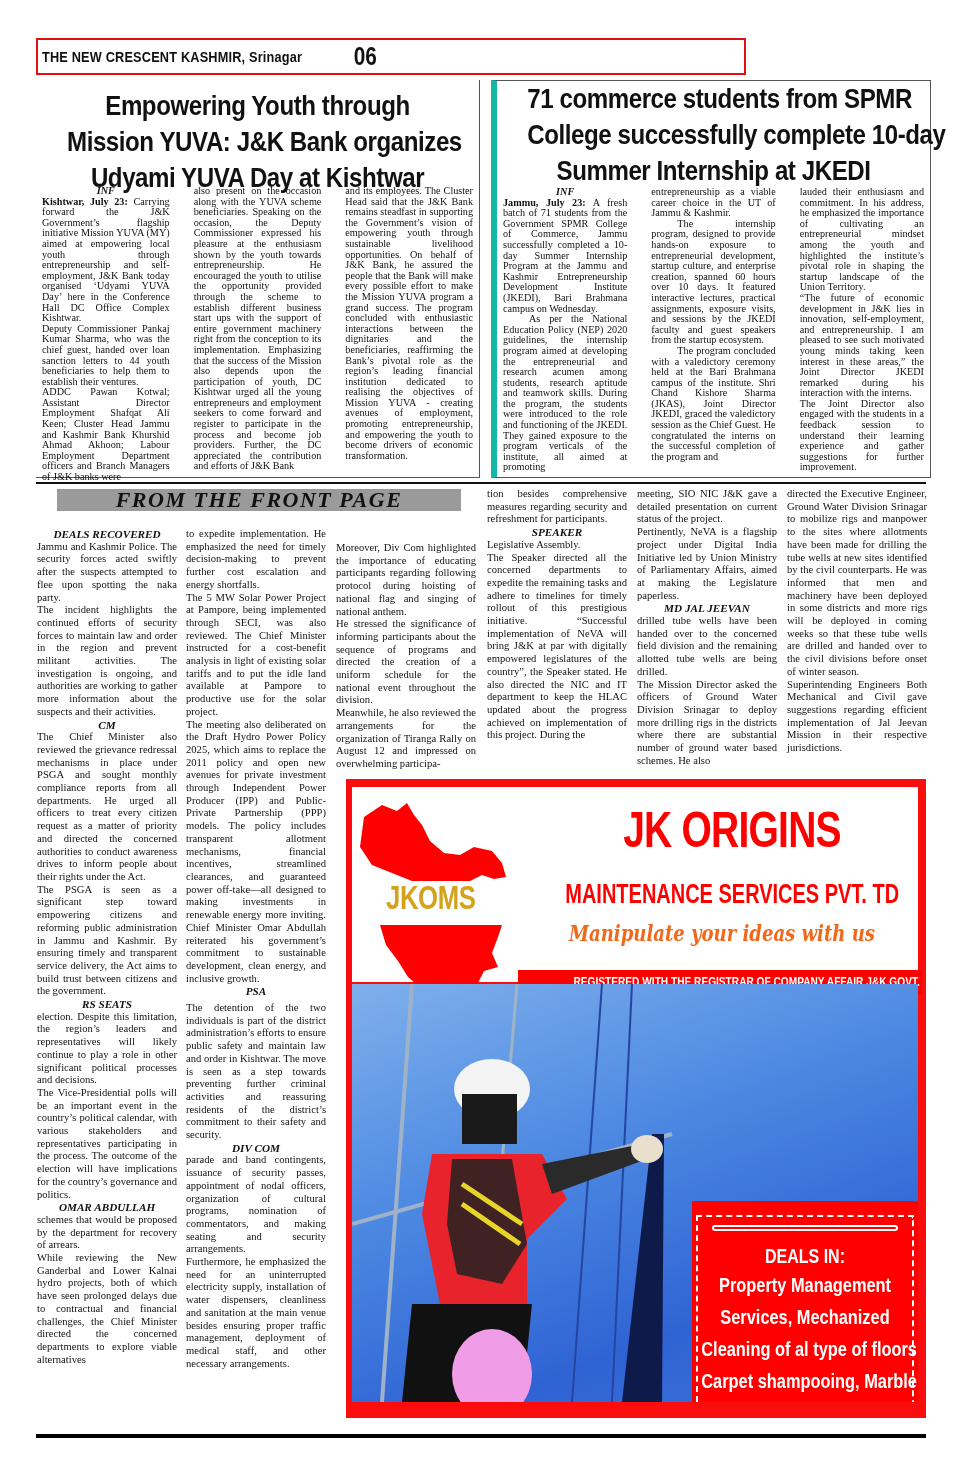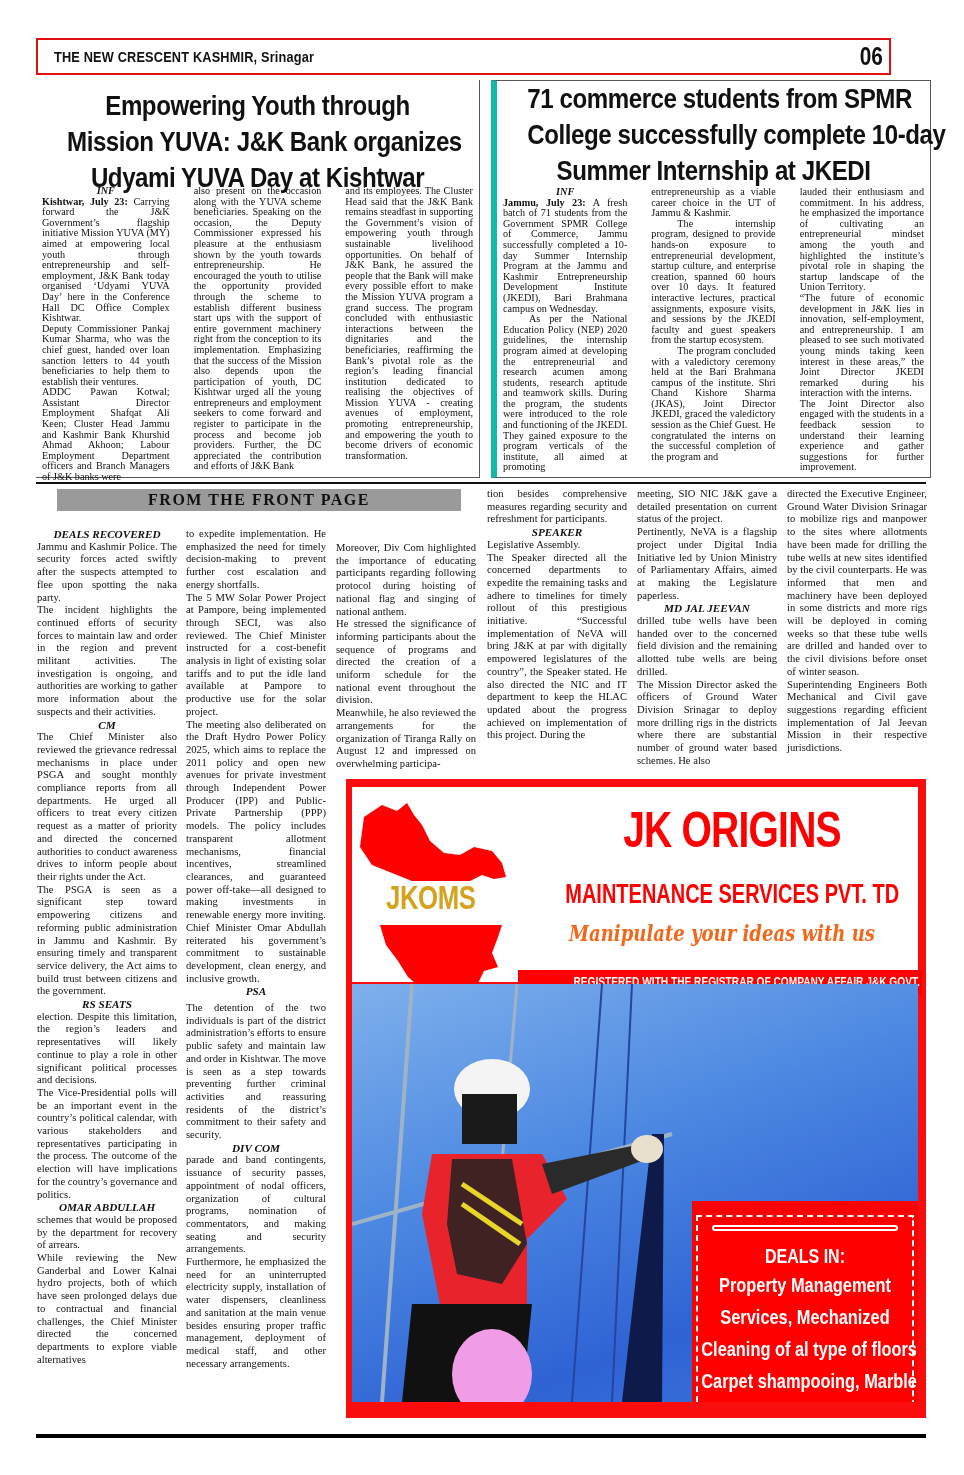--- a/index.html
+++ b/index.html
@@ -1,35 +1,35 @@
 <!DOCTYPE html>
 <html><head>
 <meta charset="utf-8">
 <style>
   *{box-sizing:border-box;margin:0;padding:0}
   html,body{width:964px;height:1475px;background:#fff;overflow:hidden}
   body{position:relative;font-family:"Liberation Serif","DejaVu Serif",serif;color:#111}
-  .masthead{position:absolute;left:36px;top:38px;width:855px;height:37px;border:2px solid #e01010;display:flex;align-items:center;justify-content:space-between;padding:0 6px 0 16px}
+  .masthead{position:absolute;left:36px;top:38px;width:710px;height:37px;border:2px solid #e01010;display:flex;align-items:center;padding:0 6px 0 4px}
   .masthead .paper{font-family:"Liberation Sans","DejaVu Sans",sans-serif;font-weight:bold;font-size:15px;letter-spacing:0.2px;transform:scaleX(0.85);transform-origin:left center}
   .masthead .pageno{font-family:"Liberation Sans","DejaVu Sans",sans-serif;font-weight:bold;font-size:26px;transform:scaleX(0.8);transform-origin:right center}
   .story{position:absolute;top:80px;height:398px;border:1px solid #555;border-top:none;border-left:none}
   .story.left{left:36px;width:444px}
   .story.right{left:491px;width:440px;border-left:6px solid #14b8a6;border-top:1px solid #555}
   .headline{font-family:"Liberation Sans","DejaVu Sans",sans-serif;font-weight:bold;text-align:center;font-size:28px;line-height:36px;letter-spacing:-0.5px;transform:scaleX(0.86);transform-origin:center top;white-space:nowrap}
   .story.left .headline{margin-top:0}
   .cols{position:absolute;top:106px;left:6px;right:6px;display:flex;gap:24px}
   .col{flex:1;font-size:10.2px;line-height:10.6px;text-align:justify}
   .col p{margin:0}
   .col .indent{text-indent:26px}
   .byline{font-style:italic;font-weight:bold;text-align:center}
   .dateline{font-weight:bold}
   .sub{font-style:italic;font-weight:bold;text-align:center;font-size:11px}
   .rule-top{position:absolute;left:36px;top:482px;width:890px;height:2px;background:#111}
   .banner{position:absolute;left:57px;top:489px;width:404px;height:22px;background:#9a9a9a;display:flex;align-items:center;justify-content:center}
-  .banner span{font-family:"Liberation Serif","DejaVu Serif",serif;font-weight:bold;font-size:16px;letter-spacing:1.5px;color:#111}
+  .banner span{font-family:"Liberation Serif","DejaVu Serif",serif;font-weight:bold;font-style:italic;font-size:22px;letter-spacing:1.5px;color:#111}
   .fp{position:absolute;font-size:10.6px;line-height:12.7px;text-align:justify}
   .fp p{margin:0}
   .fp .sub{font-size:11.2px}
   .ad{position:absolute;left:346px;top:779px;width:580px;height:639px;background:#fb0d0d}
   .ad-inner{position:absolute;left:6px;top:8px;width:566px;height:195px;background:#fff}
   .map{position:absolute;left:0;top:8px}
   .jkoms{position:absolute;left:34px;top:92px;font-family:"Liberation Sans","DejaVu Sans",sans-serif;font-weight:bold;font-size:33px;color:#d4a21c;transform:scaleX(0.78);transform-origin:left top;letter-spacing:-0.5px}
   .brand{position:absolute;left:190px;top:14px;width:380px;text-align:center;font-family:"Liberation Sans","DejaVu Sans",sans-serif;font-weight:bold;color:#f00;font-size:50px;transform:scaleX(0.78);transform-origin:center top;letter-spacing:-1px}
   .brand2{position:absolute;left:160px;top:92px;width:410px;text-align:center;font-family:"Liberation Sans","DejaVu Sans",sans-serif;font-weight:900;color:#f00;font-size:27px;transform:scaleX(0.74);transform-origin:center top;white-space:nowrap}
   .tagline{position:absolute;left:170px;top:133px;width:400px;text-align:center;font-family:"DejaVu Serif",serif;font-style:italic;font-weight:bold;color:#f2681b;font-size:22px;transform:scaleX(0.82);transform-origin:center top;white-space:nowrap}

